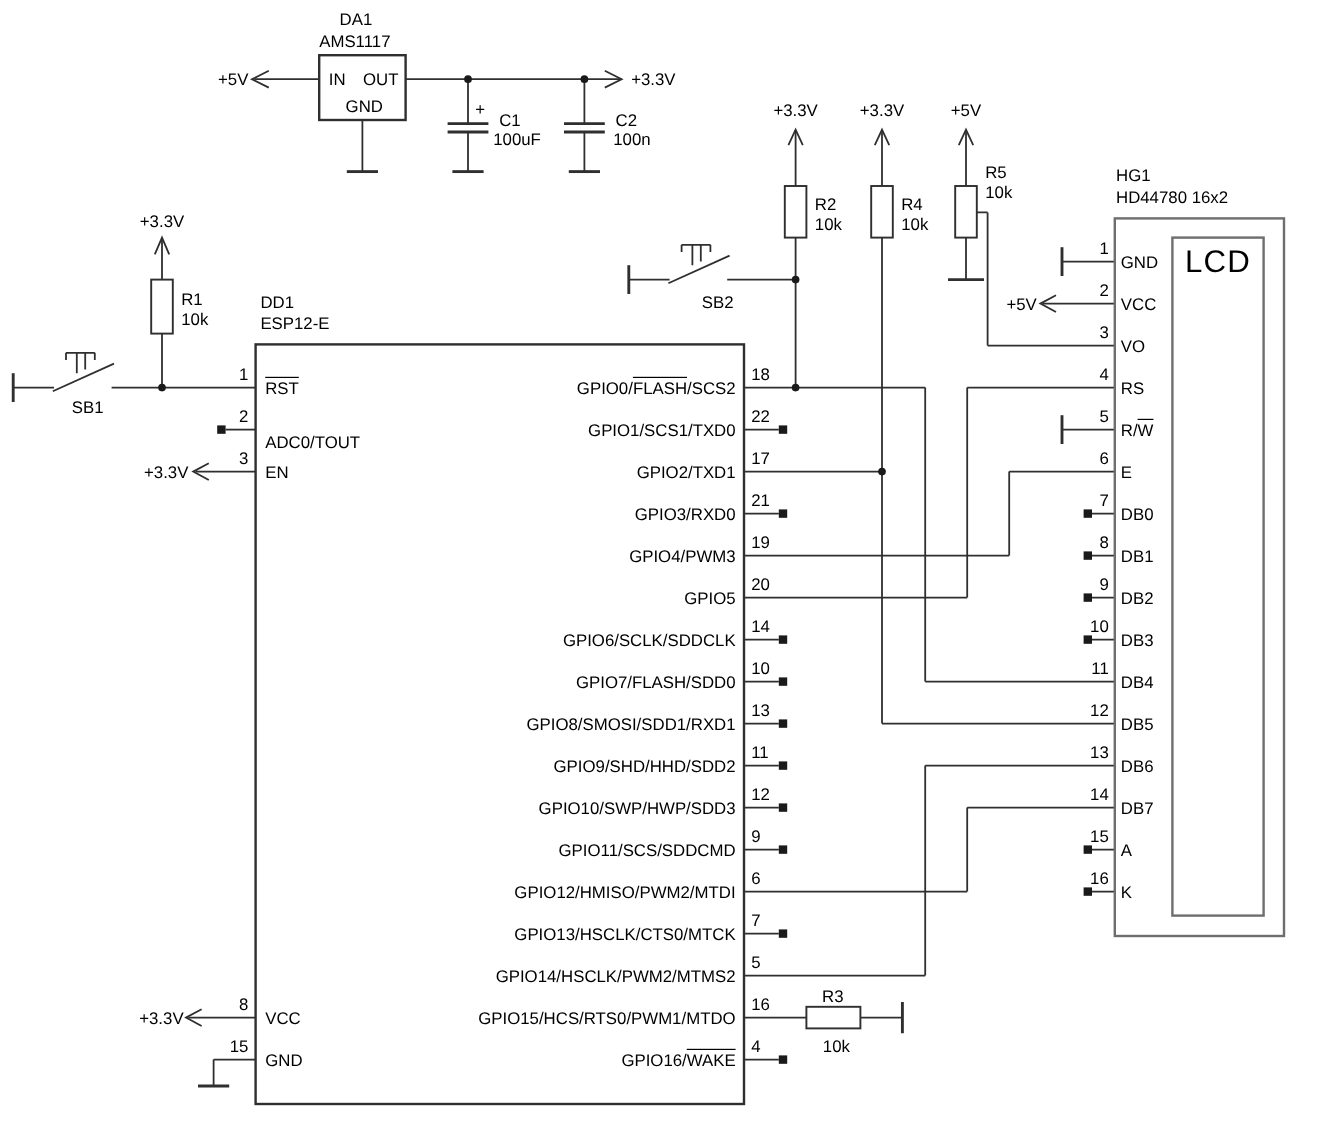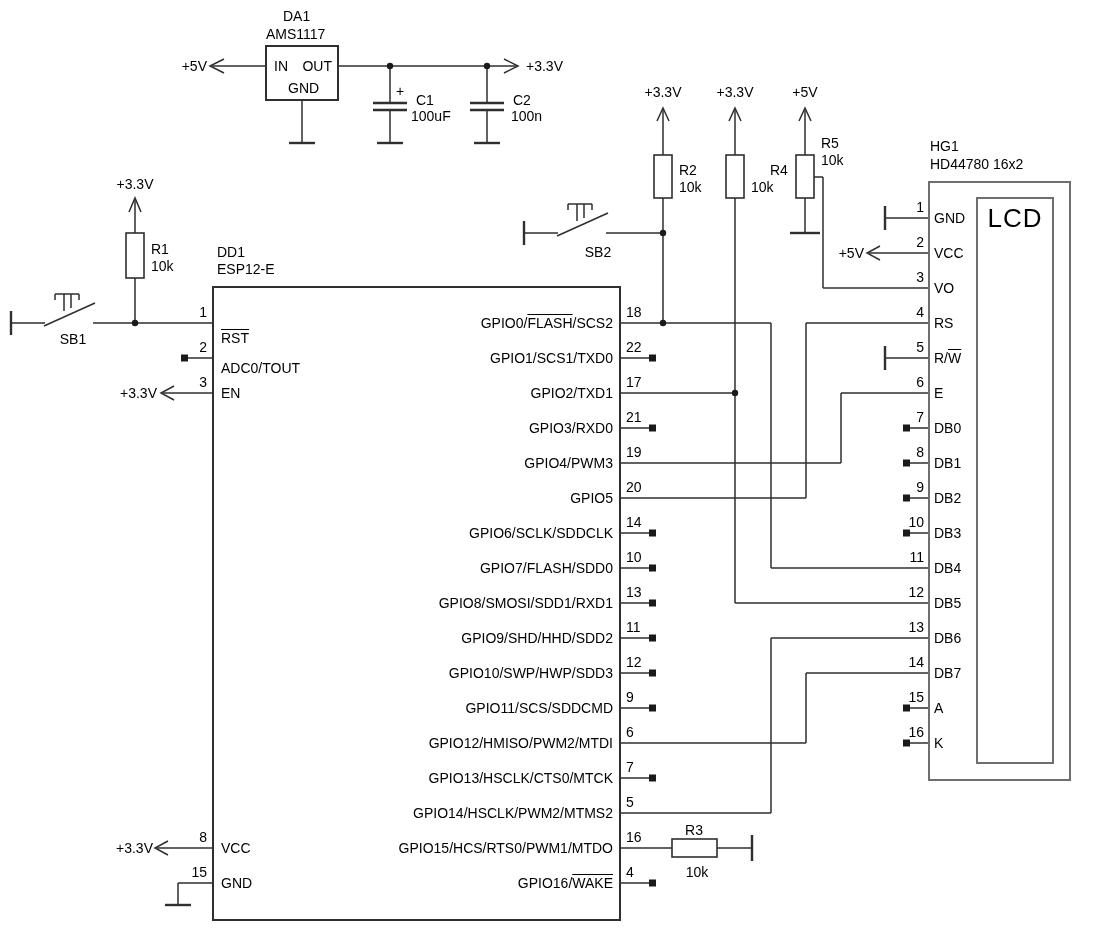--- a/index.html
+++ b/index.html
@@ -172,41 +172,41 @@
 
 <div class="t c" style="left:135px;top:176px">+3.3V</div>
 <div class="t" style="left:151px;top:241px">R1</div>
 <div class="t" style="left:151px;top:258px">10k</div>
 <div class="t c" style="left:73px;top:331px">SB1</div>
 
 <div class="t c" style="left:663px;top:84px">+3.3V</div>
 <div class="t" style="left:679px;top:162px">R2</div>
 <div class="t" style="left:679px;top:179px">10k</div>
 <div class="t c" style="left:735px;top:84px">+3.3V</div>
-<div class="t" style="left:770px;top:162px">R4</div>
+<div class="t" style="left:751px;top:162px">R4</div>
 <div class="t" style="left:751px;top:179px">10k</div>
 <div class="t c" style="left:805px;top:84px">+5V</div>
 <div class="t" style="left:821px;top:135px">R5</div>
 <div class="t" style="left:821px;top:152px">10k</div>
 <div class="t c" style="left:598px;top:244px">SB2</div>
 
 <div class="t" style="left:217px;top:244px">DD1</div>
 <div class="t" style="left:217px;top:261px">ESP12-E</div>
 <div class="t" style="left:930px;top:138px">HG1</div>
 <div class="t" style="left:930px;top:156px">HD44780 16x2</div>
 <div class="t big c" style="left:1015px;top:203px">LCD</div>
 
 <div class="t" style="right:957px;top:385px">+3.3V</div>
 <div class="t" style="right:961px;top:840px">+3.3V</div>
 <div class="t" style="right:250px;top:245px">+5V</div>
 <div class="t c" style="left:694px;top:822px">R3</div>
 <div class="t c" style="left:697px;top:864px">10k</div>
 
 <div class="t" style="right:907px;top:304px">1</div>
-<div class="t" style="left:221px;top:330px"><span></span><span class="ov">RST</span><span></span></div>
+<div class="t" style="left:221px;top:315px"><span></span><span class="ov">RST</span><span></span></div>
 <div class="t" style="right:907px;top:339px">2</div>
 <div class="t" style="left:221px;top:360px"><span>ADC0/TOUT</span></div>
 <div class="t" style="right:907px;top:374px">3</div>
 <div class="t" style="left:221px;top:385px"><span>EN</span></div>
 <div class="t" style="right:907px;top:829px">8</div>
 <div class="t" style="left:221px;top:840px"><span>VCC</span></div>
 <div class="t" style="right:907px;top:864px">15</div>
 <div class="t" style="left:221px;top:875px"><span>GND</span></div>
 
 <div class="t" style="left:626px;top:304px">18</div>

